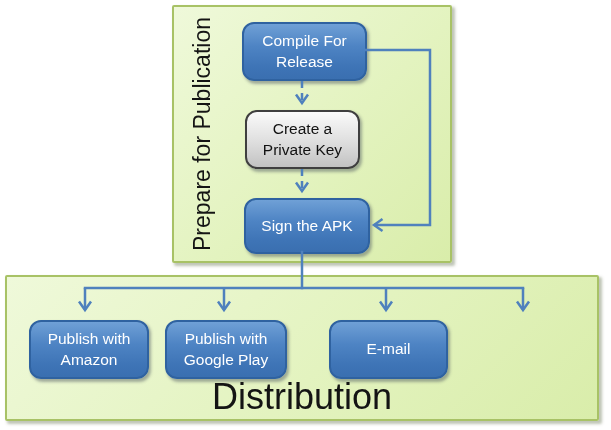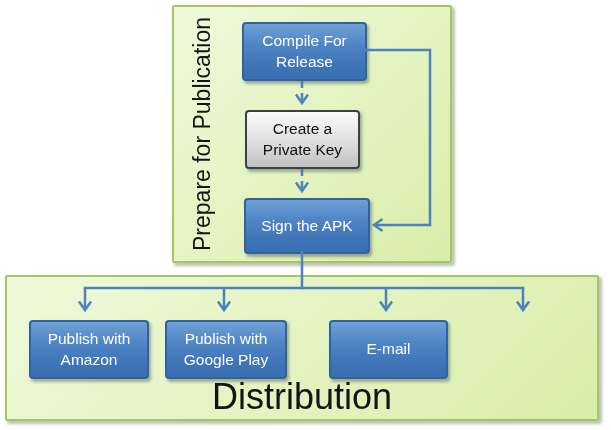--- a/index.html
+++ b/index.html
@@ -45,21 +45,21 @@
     color: #141414;
   }
 
   
   .node {
     position: absolute;
     display: flex;
     align-items: center;
     justify-content: center;
     text-align: center;
-    border-radius: 4px;
+    border-radius: 12px;
     font-size: 15.5px;
     line-height: 1.3;
     white-space: pre-line;
     box-sizing: border-box;
     box-shadow: 2px 2.5px 3px rgba(70, 80, 90, 0.45);
   }
   .node-blue {
     background: linear-gradient(180deg, #6fa0d6 0%, #4e84c4 40%, #3e74b6 78%, #3a6fb0 100%);
     border: 2px solid #2f62a0;
     color: #ffffff;

